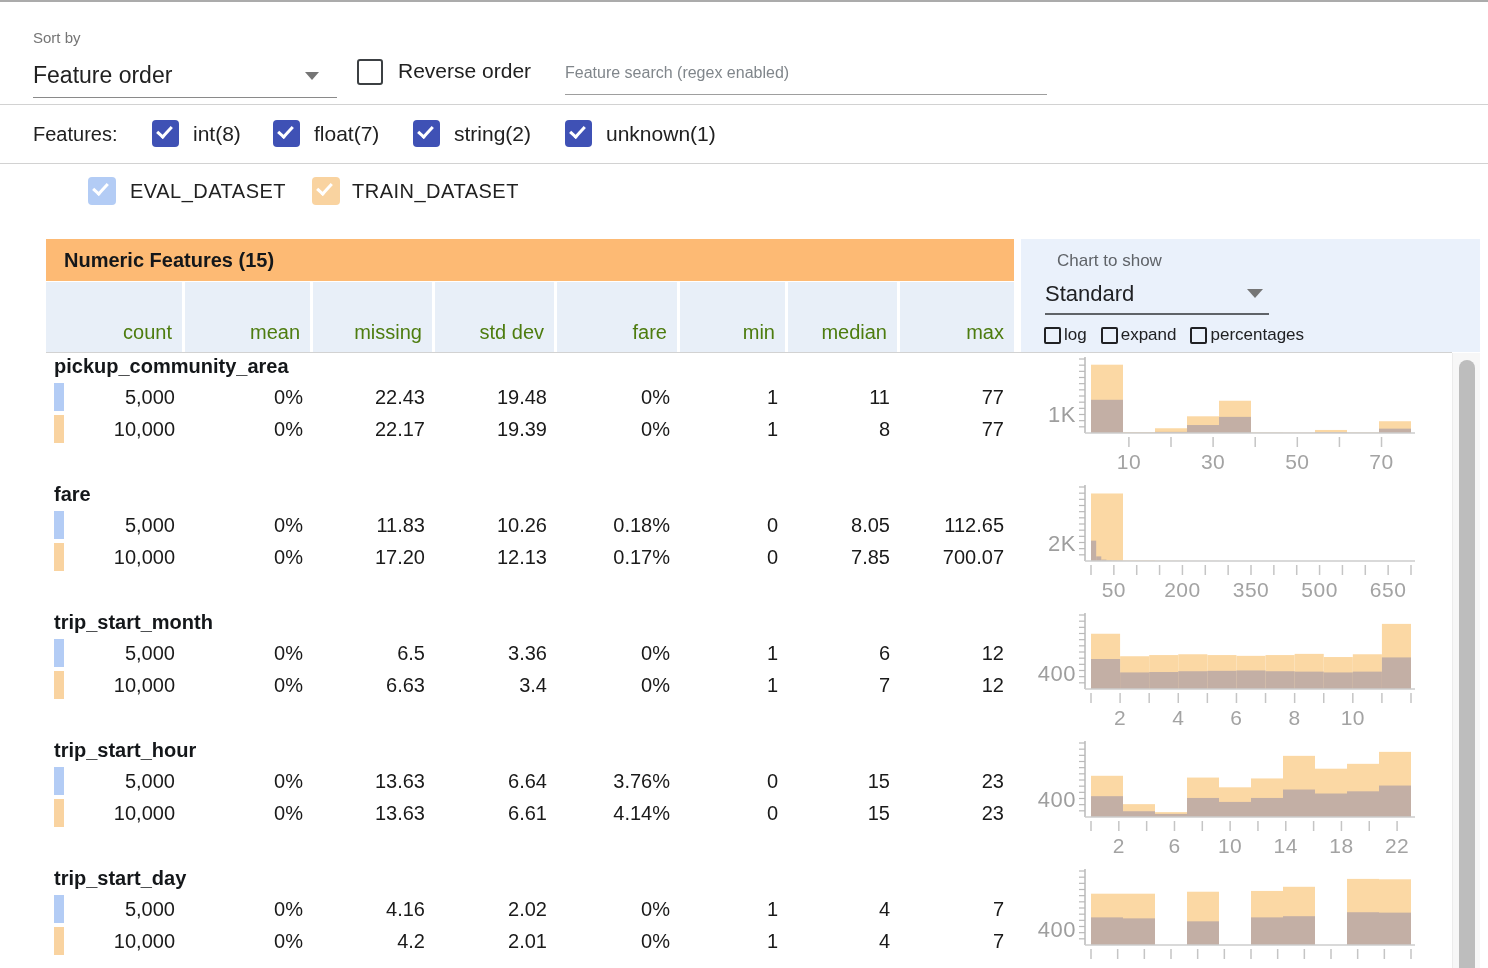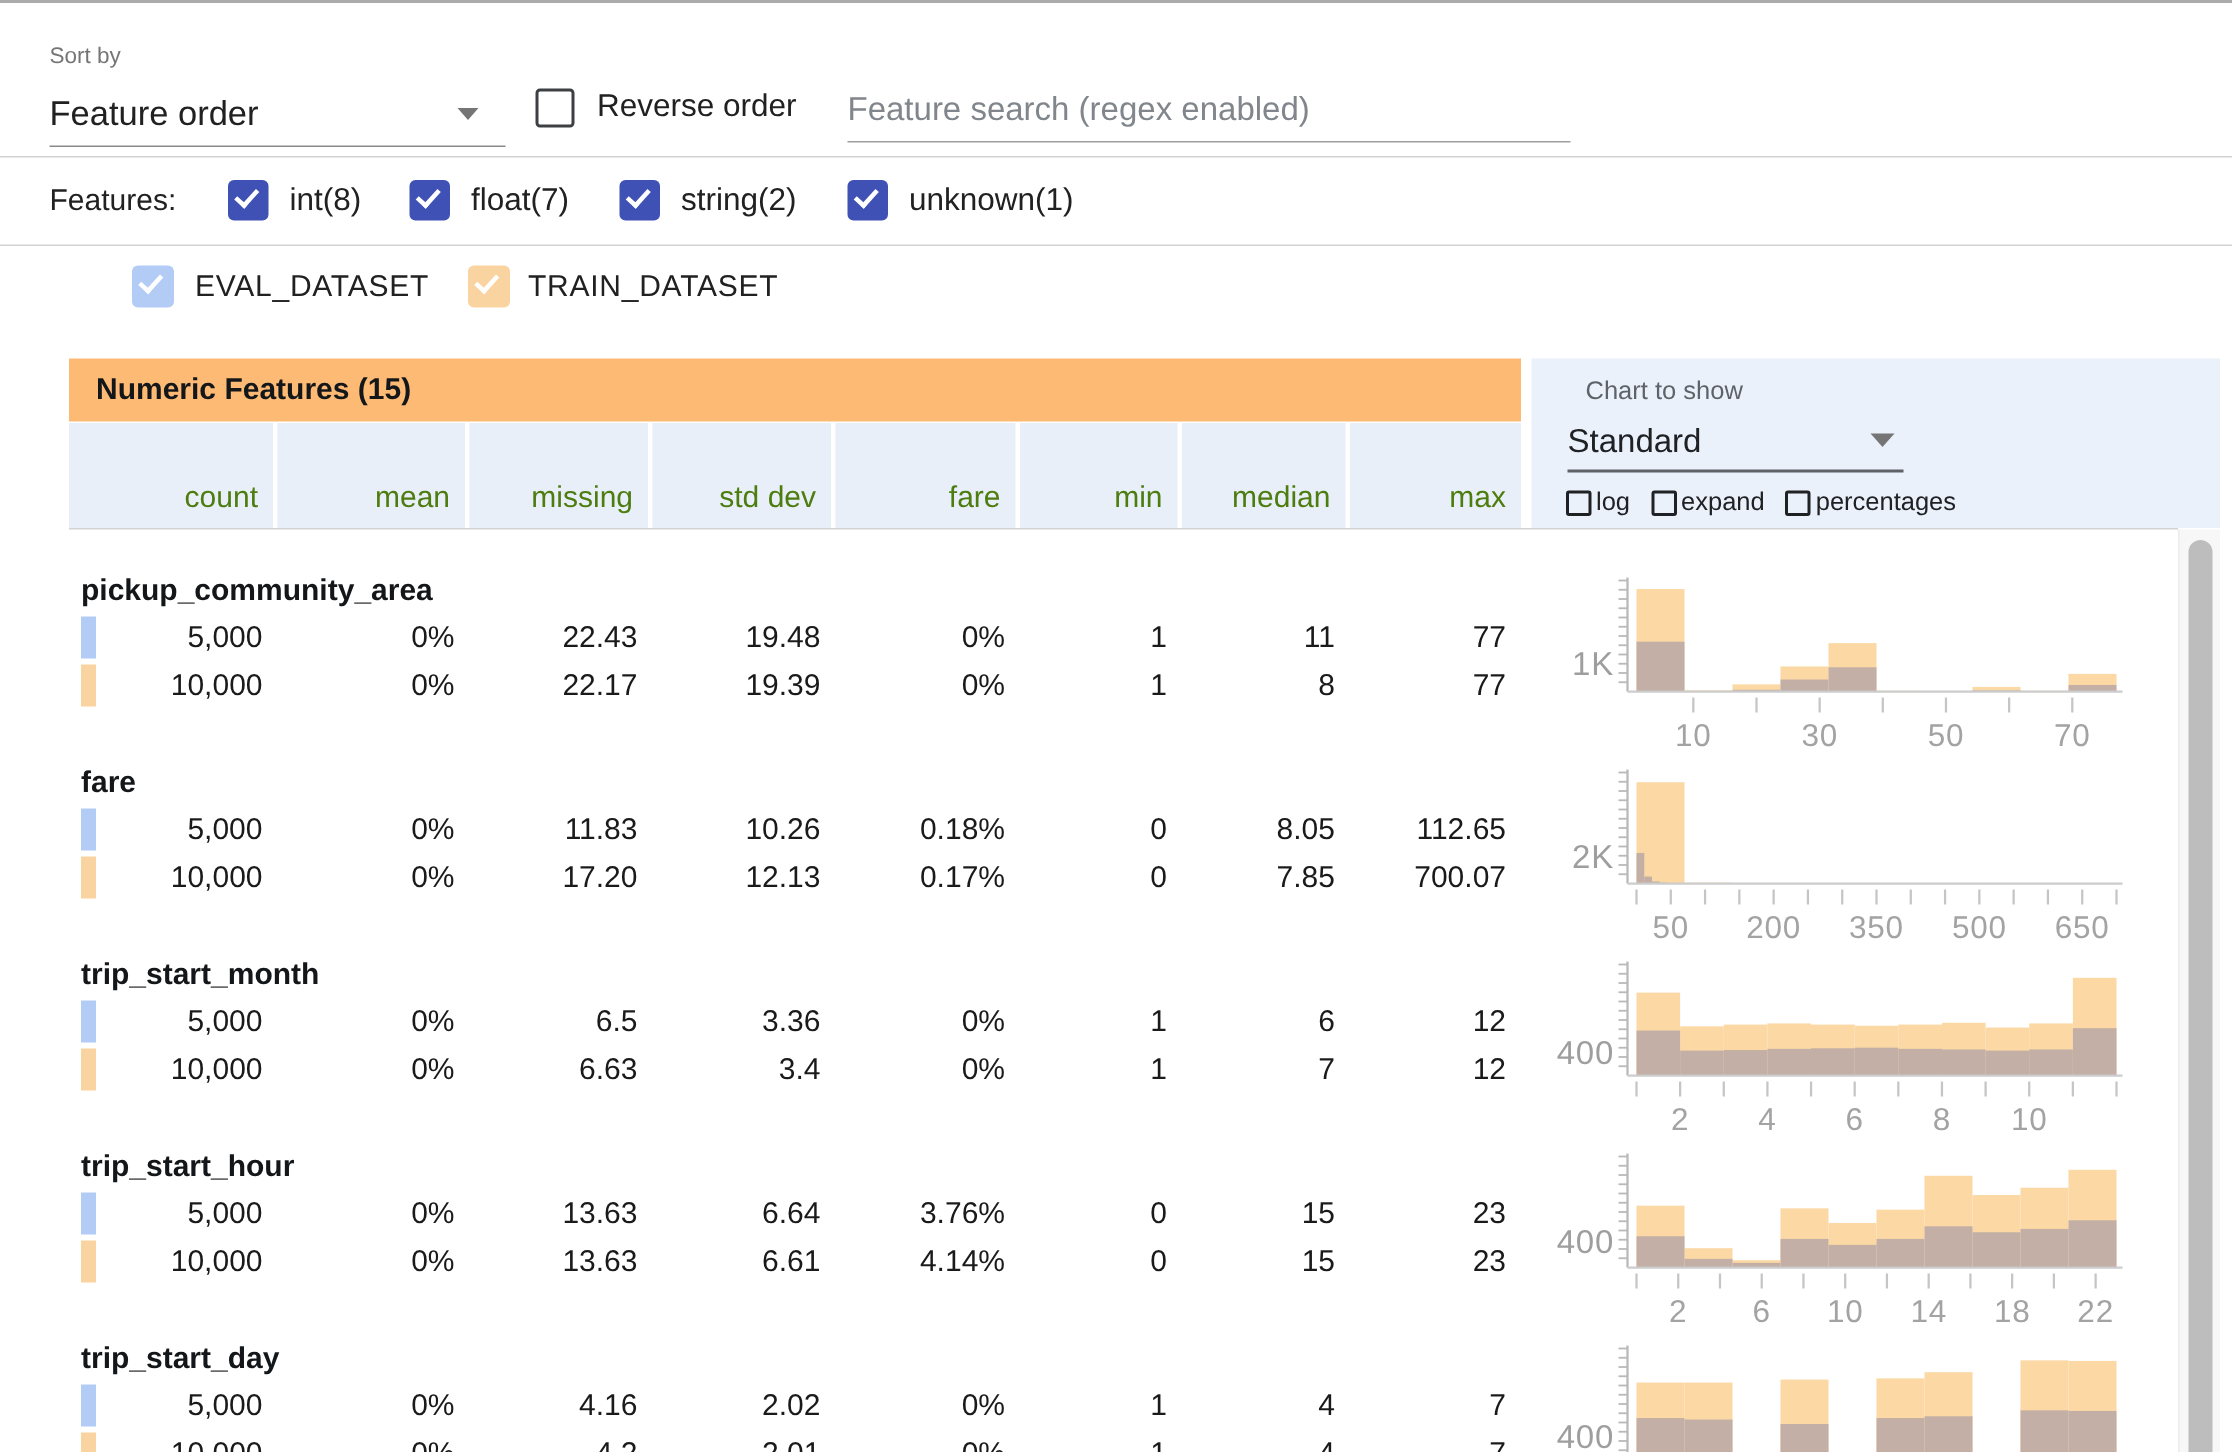--- a/index.html
+++ b/index.html
@@ -12,21 +12,21 @@
   .sort-select { position:absolute; left:33px; top:52px; width:304px; height:44px;
     border-bottom:1px solid #8a8a8a; cursor:pointer; }
   .sort-select .value { position:absolute; left:0; bottom:8px; font-size:23px; color:#212121; }
   .arrow-down { width:0; height:0; border-left:7px solid transparent; border-right:7px solid transparent;
     border-top:8px solid #757575; position:absolute; }
   .sort-select .arrow-down { right:18px; top:18px; }
   .cb-outline { border:2px solid #3c4043; border-radius:3px; background:#fff; position:absolute; cursor:pointer; }
   .reverse-box { left:357px; top:57px; width:26px; height:26px; }
   .reverse-label { position:absolute; left:398px; top:57px; font-size:21px; color:#212121; }
   .search-input { position:absolute; left:565px; top:50px; width:482px; height:43px;
-    border:none; border-bottom:1px solid #9e9e9e; outline:none; font-size:22px;
+    border:none; border-bottom:1px solid #9e9e9e; outline:none; font-size:16px;
     font-family:"Liberation Sans", sans-serif; color:#be185d; background:transparent; }
   .search-input::placeholder { color:#80868b; }
   .divider { position:absolute; left:0; width:1488px; height:1px; background:#d2d2d2; }
   #divider1 { top:102px; } #divider2 { top:161px; }
 
   
   .features-label { position:absolute; left:33px; top:121px; font-size:20px; font-weight:500; color:#212121; }
   .type-filter { position:absolute; top:118px; display:flex; align-items:center; cursor:pointer; }
   .cb-indigo { width:27px; height:27px; border-radius:4px; background:#3f51b5; position:relative; flex:0 0 auto; }
   .check-mark { position:absolute; left:8px; top:3px; width:9px; height:15px;
@@ -58,21 +58,21 @@
   .cp-select .arrow-down { right:6px; top:16px; border-left-width:8px; border-right-width:8px; border-top-width:9px; }
   .cp-checks { position:absolute; left:23px; top:86px; display:flex; align-items:center; }
   .cp-check { display:flex; align-items:center; cursor:pointer; }
   .cb-small { width:17px; height:17px; border:2px solid #202124; border-radius:2px; background:transparent; flex:0 0 auto; }
   .cp-check .lbl { font-size:17px; color:#202124; margin:0 14px 0 3px; }
   .cp-check:last-child .lbl { margin-right:0; }
 
   
   #divider3 { top:350px; left:46px; width:1406px; }
   #feature-list { position:absolute; left:0; top:350px; width:1488px; height:618px; }
-  .feature-block { position:absolute; left:0; width:1336px; height:128px;margin-top:28px; }
+  .feature-block { position:absolute; left:0; width:1336px; height:128px; }
   .feature-name { position:absolute; left:54px; top:3px; font-size:20px; font-weight:bold; color:#14171a; }
   .feature-row { position:absolute; left:46px; width:968px; height:32px; }
   .feature-row.r1 { top:29px; } .feature-row.r2 { top:61px; }
   .feature-row .cell { font-size:20px; color:#1a1a1a; text-align:right;
     padding-right:10px; line-height:32px; }
   .swatch { position:absolute; left:8px; top:2px; width:10px; height:28px; }
   .feature-chart { position:absolute; left:1030px; top:0; width:400px; height:128px; }
 
   
   .scroll-track { position:absolute; left:1452px; top:351px; width:28px; height:617px;

